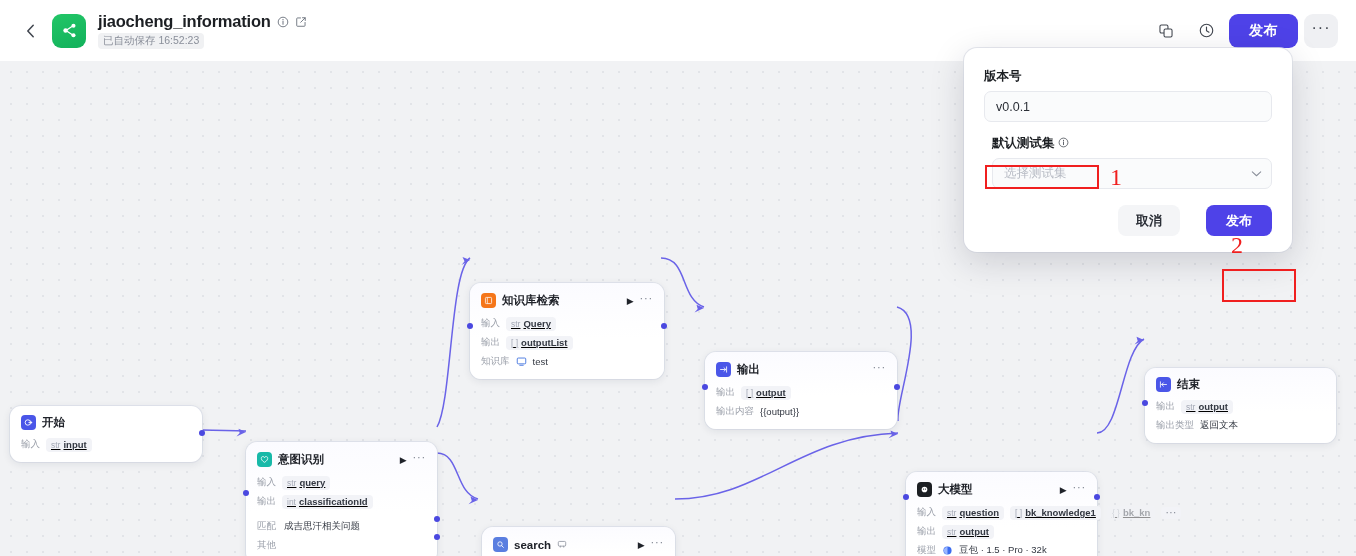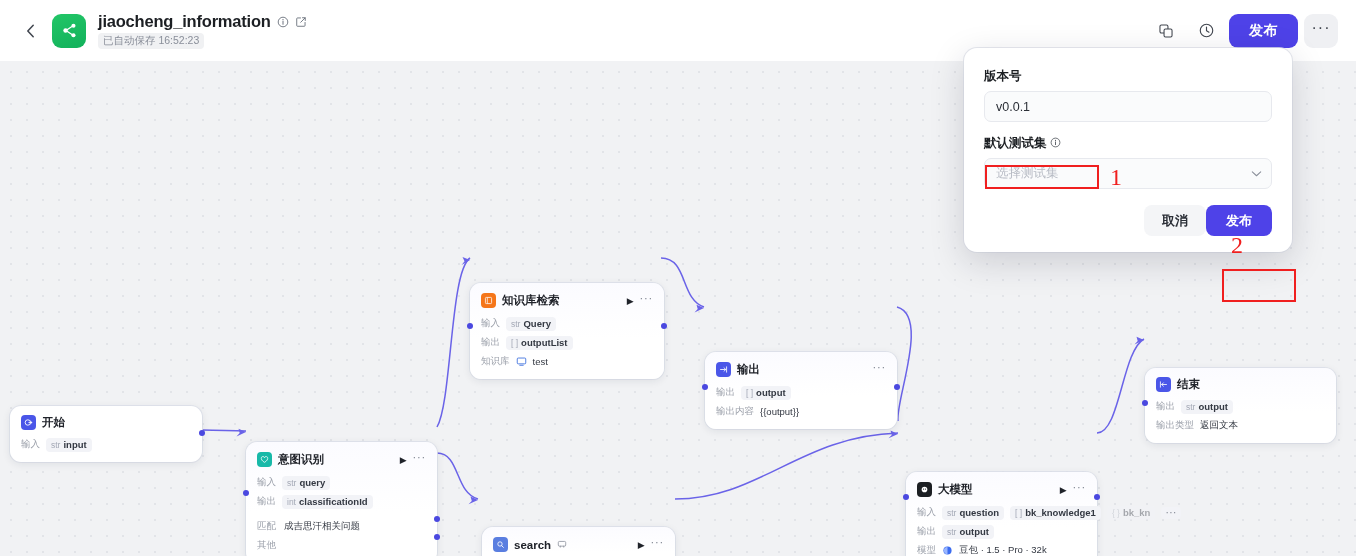--- a/index.html
+++ b/index.html
@@ -74,21 +74,21 @@
     font-size: 9px; color: #fff;
   }
   .node-name { font-size: 11.5px; font-weight: 700; color: #20232a; white-space: nowrap; }
   .node-head-spacer { flex: 1; }
   .play-ic { color: #20232a; font-size: 9px; cursor: pointer; }
   .dots-ic { color: #7b818d; font-size: 11px; letter-spacing: .8px; cursor: pointer; padding-bottom: 5px; }
   .row { display: flex; align-items: center; gap: 6px; margin-top: 4px; min-height: 15px; }
   .row-label { color: #9a9fa9; font-size: 9.5px; white-space: nowrap; flex: none; }
   .chip {
     background: #f2f3f7; border-radius: 4px; padding: 1.5px 5px;
-    display: inline-flex; align-items: center; gap: 3px; white-space: nowrap;
+    display: inline-flex; align-items: center; gap: 3px; white-space: nowrap; text-decoration: underline;
   }
   .chip .ty { color: #a4a9b6; font-size: 8.5px; }
   .chip .nm { color: #333842; font-size: 9.5px; font-weight: 700; }
   .chip.faded { opacity: .4; }
   .plain { color: #333842; font-size: 9.5px; white-space: nowrap; }
   .ovf {
     background: #f2f3f7; border-radius: 4px; padding: 0 4px; color: #7b818d;
     font-size: 10px; letter-spacing: .5px; cursor: pointer; line-height: 12px;
   }
   .mini-ic { width: 11px; height: 11px; flex: none; }
@@ -113,21 +113,21 @@
     background: #fafbfc; padding: 0 11px; font-size: 12.5px; color: #2b2f37;
     font-family: inherit; outline: none; display: flex; align-items: center;
   }
   .fld-input.placeholder { color: #b6bac3; }
   .fld-block { margin-bottom: 13px; }
   .select-row { position: relative; }
   .chev {
     position: absolute; right: 10px; top: 50%; transform: translateY(-50%);
     color: #8a8f9a; font-size: 10px; pointer-events: none;
   }
-  .dlg-actions { display: flex; justify-content: flex-end; align-items: center; gap: 0; margin-top: 16px; }
+  .dlg-actions { display: flex; justify-content: flex-end; align-items: center; gap: 26px; margin-top: 16px; }
   .btn-cancel {
     height: 31px; padding: 0 18px; border-radius: 8px; border: none;
     background: #f4f5f7; color: #2b2f37; font-size: 13px; font-weight: 700;
     font-family: inherit; cursor: pointer;
   }
   .btn-ok {
     height: 31px; padding: 0 20px; border-radius: 8px; border: none;
     background: #4e42e8; color: #fff; font-size: 13px; font-weight: 700;
     font-family: inherit; cursor: pointer;
   }
@@ -456,21 +456,21 @@
     </div>
   </div>
 
   <div class="dialog">
     <div class="fld-block">
       <div class="fld-label">版本号</div>
       <div class="fld-input">v0.0.1</div>
     </div>
 
 
-    <div class="fld-block" style="margin-bottom:0;">
+    <div class="fld-block" style="margin-bottom:0;margin-left:8px;">
       <div class="fld-label">
         <span>默认测试集</span>
         <span class="tiny-ic" style="vertical-align:-1px;">
           <svg width="11" height="11" viewBox="0 0 16 16" fill="none" aria-hidden="true">
             <circle cx="8" cy="8" r="6.4" stroke="#41464f" stroke-width="1.1"></circle>
             <path d="M8 7.1v4" stroke="#41464f" stroke-width="1.2" stroke-linecap="round"></path>
             <circle cx="8" cy="4.9" r=".8" fill="#41464f"></circle>
           </svg>
         </span>
       </div>

